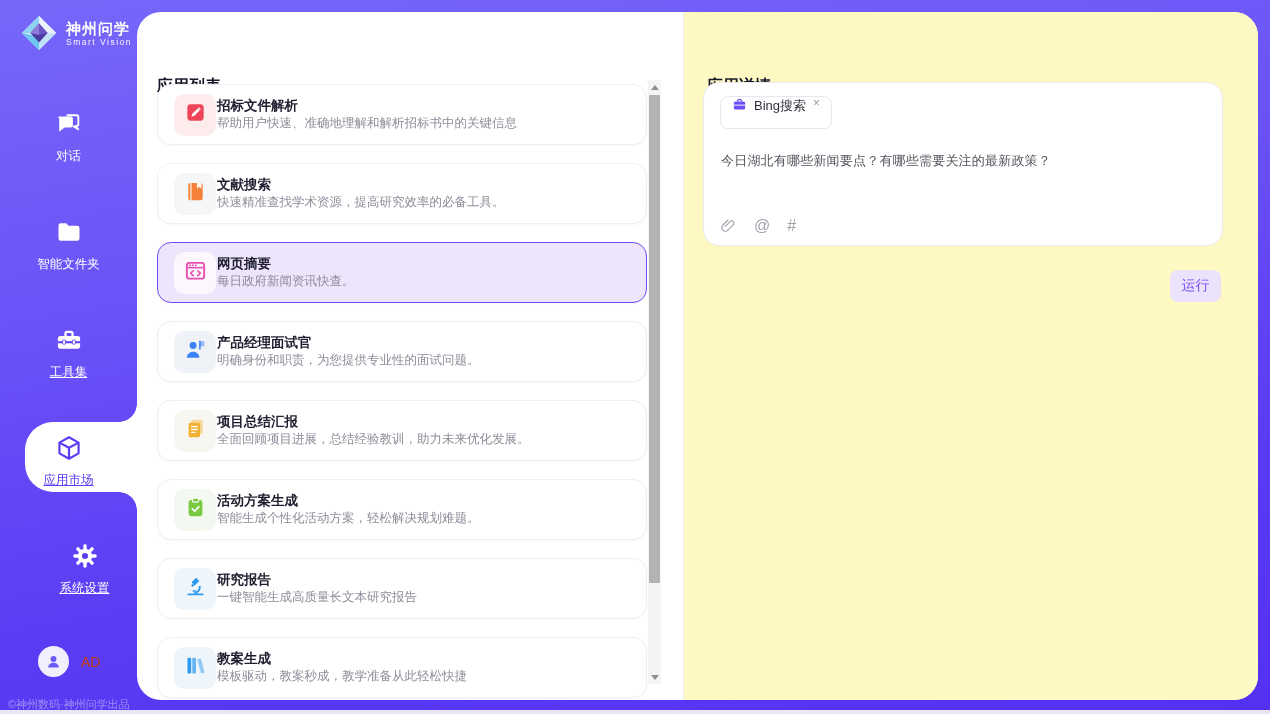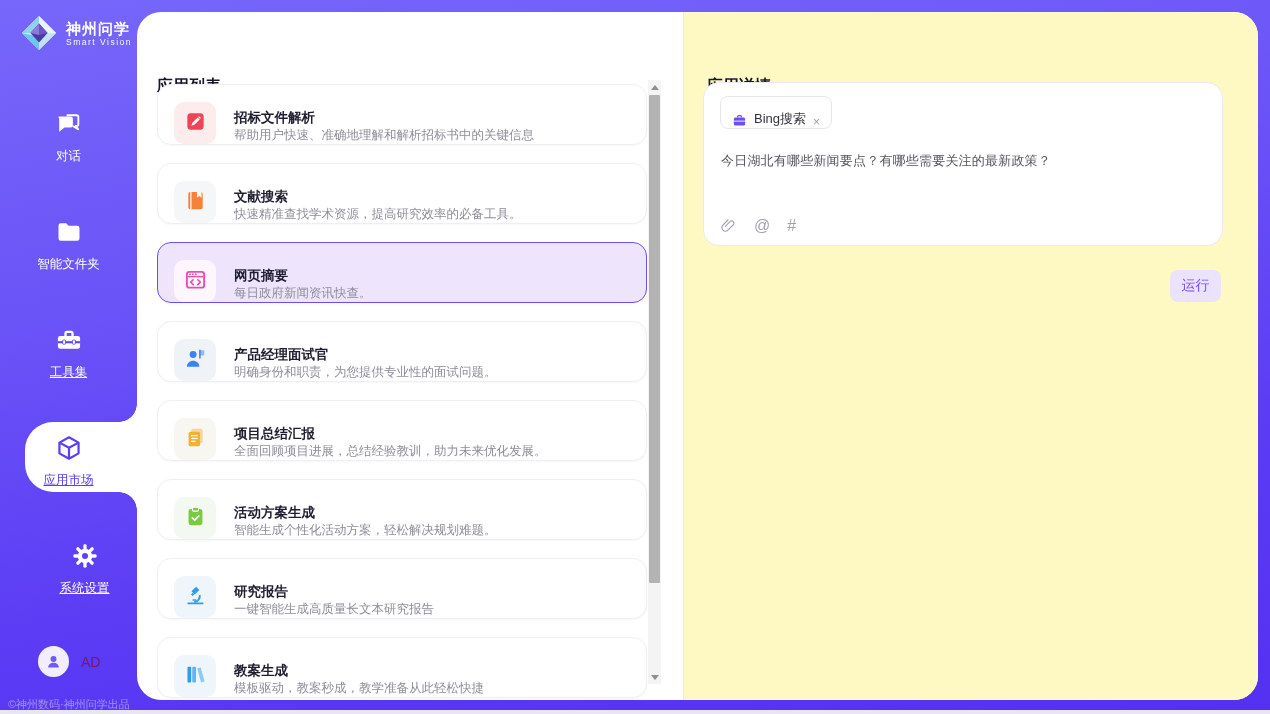--- a/index.html
+++ b/index.html
@@ -32,33 +32,33 @@
     content:"";position:absolute;right:0;top:-18px;width:18px;height:18px;
     background:radial-gradient(circle at 0 0, rgba(0,0,0,0) 17.5px, #fff 18px);
   }
   .bubble::after{
     content:"";position:absolute;right:0;bottom:-18px;width:18px;height:18px;
     background:radial-gradient(circle at 0 100%, rgba(0,0,0,0) 17.5px, #fff 18px);
   }
   .nav-inner{position:relative;z-index:1;}
   .user-row{position:absolute;left:38px;top:646px;display:flex;align-items:center;gap:12px;}
   .avatar{width:31px;height:31px;border-radius:50%;background:#f2eefe;display:flex;align-items:center;justify-content:center;}
-  .user-name{font-size:14px;color:#701a75;}
+  .user-name{font-size:14px;color:#c2410c;}
   .side-footer{position:absolute;left:8px;top:684px;width:129px;font-size:11px;color:rgba(255,255,255,.42);white-space:nowrap;margin-top:13px;}
   
   .content{
     position:absolute;left:137px;top:12px;width:1121px;height:688px;
     background:#ffffff;border-radius:24px;overflow:hidden;
   }
   .left-pane{position:absolute;left:0;top:0;width:546px;height:688px;}
   .pane-title{position:absolute;left:20px;top:36px;font-size:16px;font-weight:700;color:#17172a;margin-top:28px;}
   .app-list{position:absolute;left:20px;top:72px;width:490px;display:flex;flex-direction:column;gap:18px;}
   .app-card{
     background:#fff;border:1px solid #efeff3;border-radius:14px;height:59px;
-    display:flex;align-items:flex-end;padding:0 16px;gap:18px;cursor:pointer;
+    display:flex;align-items:center;padding:0 16px;gap:1px;cursor:pointer;
     box-shadow:0 1px 2px rgba(20,20,40,.03);
   }
   .app-card.selected{background:#eee5fc;border:1px solid #6d4df6;}
   .app-icon-box{width:42px;height:42px;border-radius:10px;flex:0 0 auto;display:flex;align-items:center;justify-content:center;}
   .app-card.selected .app-icon-box{background:#fdf6fc;}
   .app-texts{min-width:0;}
   .app-name{font-size:13.5px;font-weight:700;color:#1e1e30;line-height:18px;}
   .app-desc{font-size:12.5px;color:#8d8d9a;line-height:17px;white-space:nowrap;overflow:hidden;}
   
   .scrollbar{position:absolute;right:22px;top:68px;width:13px;height:604px;background:#f4f4f5;}
@@ -74,21 +74,21 @@
     background:#fef9c3;border-left:1px solid #ebebf0;box-sizing:border-box;
   }
   .right-pane .pane-title{left:23px;}
   .detail-card{
     position:absolute;left:19px;top:70px;width:520px;height:164px;
     background:#fff;border:1px solid #e9e9ef;border-radius:16px;box-sizing:border-box;
   }
   .tool-chip{
     position:absolute;left:16px;top:13px;height:31px;
     border:1px solid #e6e6ee;border-radius:8px;background:#fff;
-    display:flex;align-items:flex-end;gap:7px;padding:0 11px;cursor:pointer;
+    display:flex;align-items:flex-start;gap:7px;padding:0 11px;cursor:pointer;
   }
   .chip-label{font-size:13px;color:#32323e;}
   .chip-close{font-size:12px;color:#9a9aa6;cursor:pointer;line-height:1;}
   .detail-query{position:absolute;left:17px;top:69px;right:16px;font-size:13px;color:#54545f;letter-spacing:.2px;cursor:text;}
   .composer-icons{position:absolute;left:16px;top:134px;display:flex;align-items:center;gap:17px;color:#a2a2ad;}
   .composer-icons .glyph{font-size:16px;line-height:18px;cursor:pointer;}
   .run-btn{
     position:absolute;right:37px;top:258px;width:51px;height:32px;
     background:#ebe2fc;color:#7a4ff7;font-size:14px;border:none;border-radius:8px;cursor:pointer;
     display:flex;align-items:center;justify-content:center;font-family:inherit;

